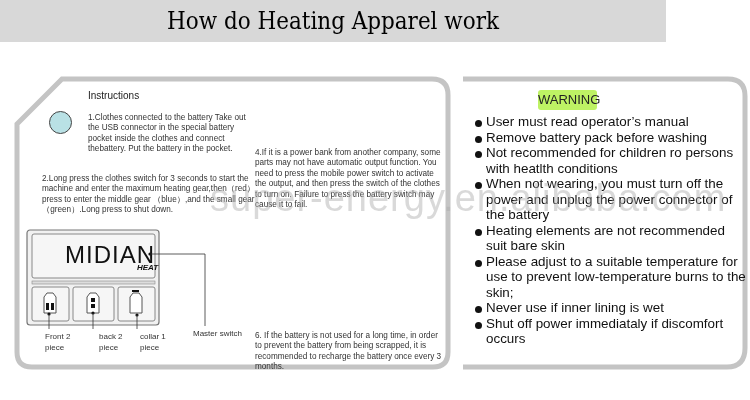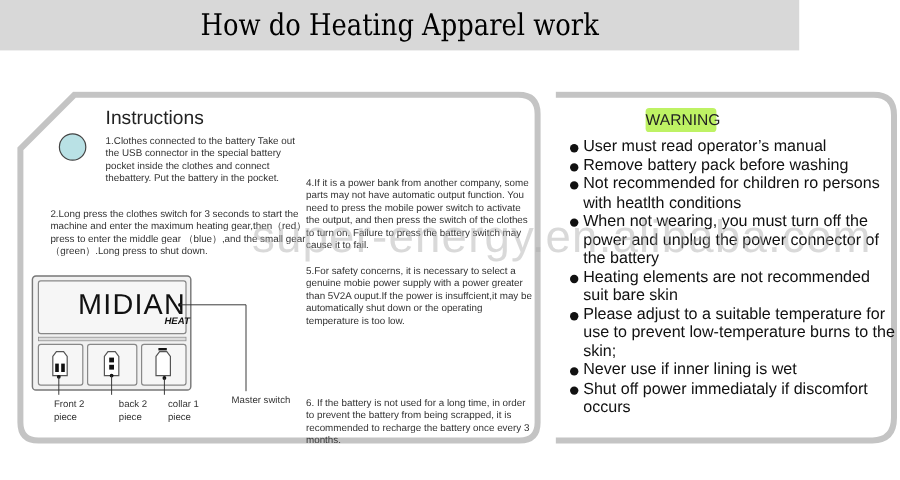--- a/index.html
+++ b/index.html
@@ -11,21 +11,21 @@
     position: absolute; left: 0; top: 0; width: 666px; height: 42px;
     background: #d8d8d8; text-align: center;
   }
   .title-bar .title {
     font-family: "DejaVu Serif", serif; font-size: 25px; line-height: 42px;
     color: #000; letter-spacing: 0px; transform: scaleX(0.86); display: inline-block;
   }
   
   .left-panel { position: absolute; left: 12px; top: 76px; width: 440px; height: 295px; }
   .left-panel svg.frame { position: absolute; left: 0; top: 0; }
-  .instr-title { position: absolute; left: 76px; top: 14px; font-size: 16px; color: #222; }
+  .instr-title { position: absolute; left: 76px; top: 14px; font-size: 10px; color: #222; }
   .circle {
     position: absolute; left: 37px; top: 35px; width: 21px; height: 21px; border-radius: 50%;
     background: #b9e1e5; border: 1px solid #444;
   }
   .txt { position: absolute; font-size: 8.2px; line-height: 10.4px; color: #333; }
   .step1 { left: 76px; top: 37px; width: 165px; }
   .step2 { left: 30px; top: 98px; width: 228px; }
   .step3 { left: 243px; top: 37px; width: 190px; }
   .step4 { left: 243px; top: 72px; width: 190px; }
   .step5 { left: 243px; top: 145px; width: 190px; }
@@ -62,21 +62,20 @@
 
 <div class="left-panel">
   <svg class="frame" width="440" height="295">
     <path d="M 50 3 L 420 3 Q 436 3 436 19 L 436 276 Q 436 291 421 291 L 20 291 Q 5 291 5 276 L 5 48 Z" fill="#ffffff" stroke="#c4c4c4" stroke-width="5"></path>
   </svg>
   <div class="instr-title">Instructions</div>
   <div class="circle"></div>
   <div class="txt step1">1.Clothes connected to the battery Take out the USB connector in the special battery pocket inside the clothes and connect thebattery. Put the battery in the pocket.</div>
   <div class="txt step2">2.Long press the clothes switch for 3 seconds to start the machine and enter  the maximum heating gear,then（red） press to enter the middle gear （blue）,and the small gear（green）.Long press to shut down.</div>
   <div class="txt step4">4.If it is a power bank from another company, some parts may not have automatic output function. You need to press the mobile power switch to activate the output, and then press the switch of the clothes to turn on. Failure to press the battery switch may cause it to fail.</div>
-  <div class="txt step5">5.For safety concerns, it is necessary to select a genuine mobie power supply with a power greater than 5V2A ouput.If the power is insuffcient,it may be automatically shut down or the operating temperature is too low.</div>
   <div class="txt step6">6. If the battery is not used for a long time, in order to prevent the battery from being scrapped, it is recommended to recharge the battery once every 3 months.</div>
 
   <div class="device">
     <svg width="150" height="99">
       <rect x="12" y="1" width="132" height="95" rx="3" fill="#f1f1f1" stroke="#777" stroke-width="1.2"></rect>
       <rect x="17" y="5" width="123" height="44" rx="2" fill="#f6f6f6" stroke="#888" stroke-width="1"></rect>
       <rect x="17" y="52" width="123" height="3" fill="#ddd" stroke="#888" stroke-width="0.6"></rect>
       <rect x="17" y="58" width="37" height="34" rx="2" fill="#f6f6f6" stroke="#888"></rect>
       <rect x="58" y="58" width="41" height="34" rx="2" fill="#f6f6f6" stroke="#888"></rect>
       <rect x="103" y="58" width="37" height="34" rx="2" fill="#f6f6f6" stroke="#888"></rect>

